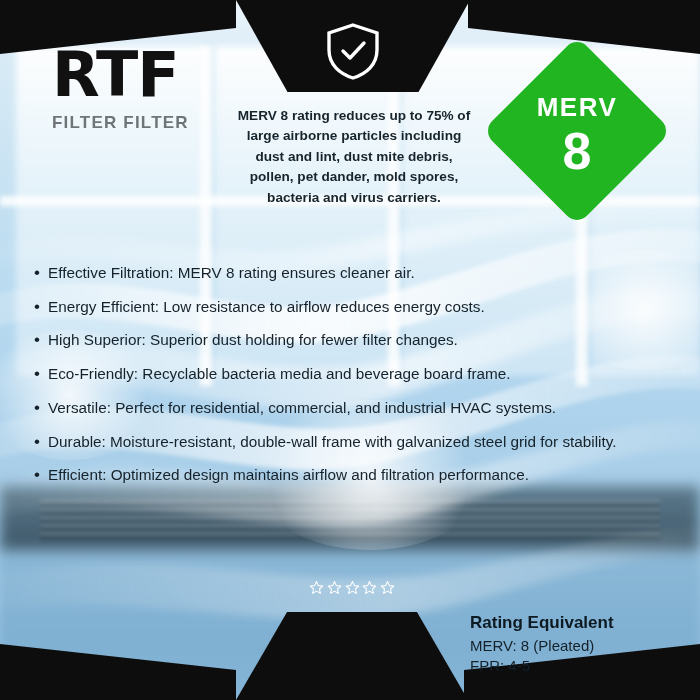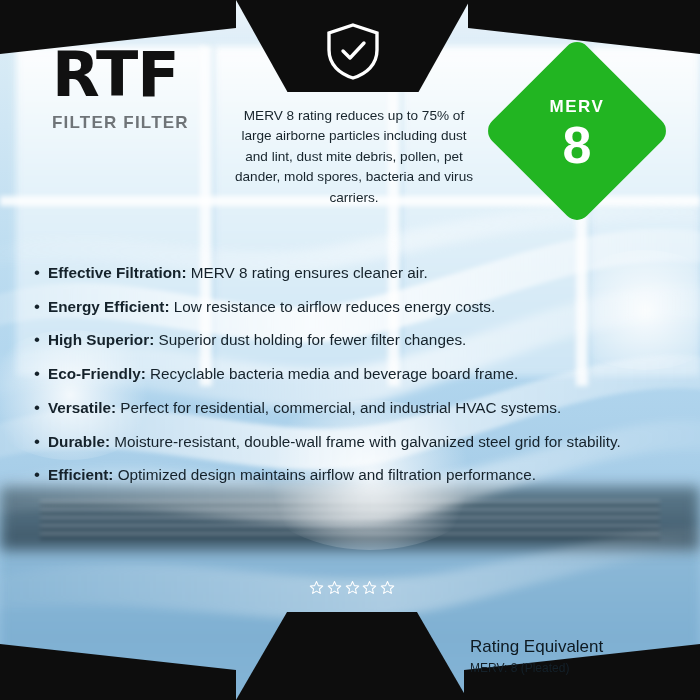--- a/index.html
+++ b/index.html
@@ -131,41 +131,41 @@
   .shield {
     position:absolute; left:325px; top:22px; width:56px; height:58px;
   }
 
   
   .top-copy {
     position:absolute; left:232px; top:106px; width:244px;
     text-align:center;
     font-size:13.6px;
     line-height:1.5;
-    font-weight:normal;
+    font-weight:bold;
     color:#17242c;
   }
 
   
   .merv-badge {
     position:absolute; left:484px; top:38px; width:186px; height:186px;
   }
   .merv-diamond {
     position:absolute; left:26px; top:26px; width:134px; height:134px;
     background:#22b522;
     transform: rotate(45deg);
     border-radius:14px;
   }
   .merv-text {
     position:absolute; inset:0;
     display:flex; flex-direction:column; align-items:center; justify-content:center;
     color:#ffffff;
   }
   .merv-label {
-    font-size:17px; font-weight:bold; letter-spacing:1.5px;
+    font-size:26px; font-weight:bold; letter-spacing:1.5px;
     margin-top:6px;
   }
   .merv-number {
     font-size:52px; font-weight:bold; line-height:1; margin-top:2px;
   }
 
   
   .benefits-title {
     position:absolute; left:34px; top:228px;
     font-size:26px; font-weight:bold; color:#111;
@@ -180,40 +180,40 @@
     font-size:15.3px;
     line-height:1.42;
     color:#15222b;
   }
   .bullet {
     width:14px; flex:0 0 14px;
     font-size:17px; line-height:1.25;
     color:#15222b;
   }
   .benefit-text { flex:1; }
-  .benefit-text b { font-weight:bold; }
+  .benefit-text b { font-weight:normal; }
 
   
   .stars {
     position:absolute; left:309px; bottom:103px;
     width:86px; height:20px;
     display:flex; justify-content:space-between; align-items:center;
   }
   .star { width:15px; height:15px; }
 
   
   .rating {
     position:absolute; right:30px; bottom:24px;
     text-align:left; width:200px;
   }
   .rating-title {
-    font-size:17px; font-weight:normal; color:#0e1a22; margin-bottom:3px;
+    font-size:17px; font-weight:bold; color:#0e1a22; margin-bottom:3px;
   }
   .rating-line {
-    font-size:12px; color:#14212a; line-height:1.35;
+    font-size:15px; color:#14212a; line-height:1.35;
   }
 </style>
 </head>
 <body>
 
 <div id="page">
 
   <div class="bg-layer">
     <div class="bg-ceiling"></div>
 
@@ -354,15 +354,16 @@
     <span class="star">
       <svg viewBox="0 0 24 24" xmlns="http://www.w3.org/2000/svg">
           <path d="M12 2.5 L14.9 9 L22 9.7 L16.7 14.4 L18.2 21.4 L12 17.8 L5.8 21.4 L7.3 14.4 L2 9.7 L9.1 9 Z" fill="none" stroke="#ffffff" stroke-width="1.7" stroke-linejoin="round"></path>
         </svg>
     </span>
   </div>
 
   <div class="rating">
     <div class="rating-title">Rating Equivalent</div>
     <div class="rating-line">MERV: 8 (Pleated)</div>
+    <div class="rating-line">FPR: 4-5</div>
   </div>
 
 </div>
 
 </body></html>

